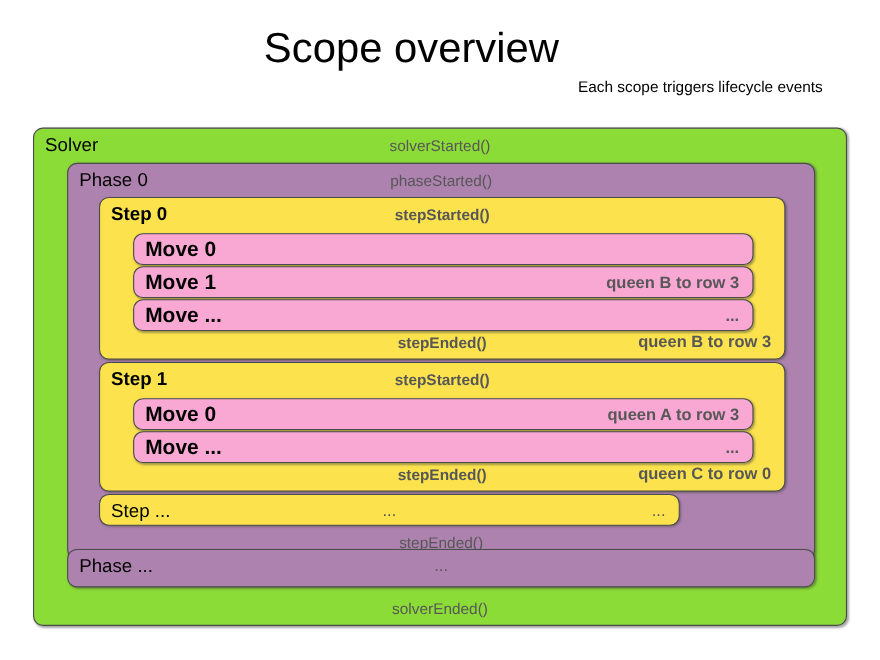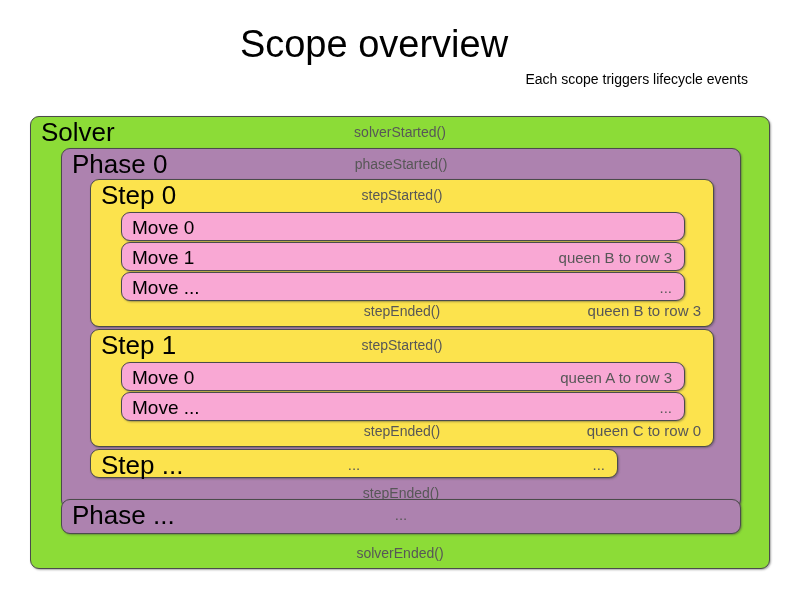--- a/index.html
+++ b/index.html
@@ -57,21 +57,21 @@
     left: 0;
     right: 0;
     height: 30px;
     line-height: 30px;
   }
 
   .name-label {
     position: absolute;
     left: 10px;
     top: 0;
-    font-size: 26px;
+    font-size: 17px;
     color: #000000;
     white-space: nowrap;
   }
   .event-label {
     position: absolute;
     left: 0;
     right: 0;
     top: 0;
     text-align: center;
     font-size: 14px;
@@ -111,21 +111,21 @@
   #phase-ellipsis-scope {
     left: 30px;
     top: 382px;
     width: 680px;
     height: 35px;
     background: #AD82AF;
   }
   #phase-ellipsis-scope .event-label { font-size: 15px; }
 
   
-  .step-scope { background: #FCE34D; }
+  .step-scope { background: #FCE34D; font-weight: bold; }
   #step0-scope {
     left: 28px;
     top: 30px;
     width: 624px;
     height: 148px;
   }
   #step0-scope > .scope-footer { bottom: 0; }
 
   #step1-scope {
     left: 28px;

